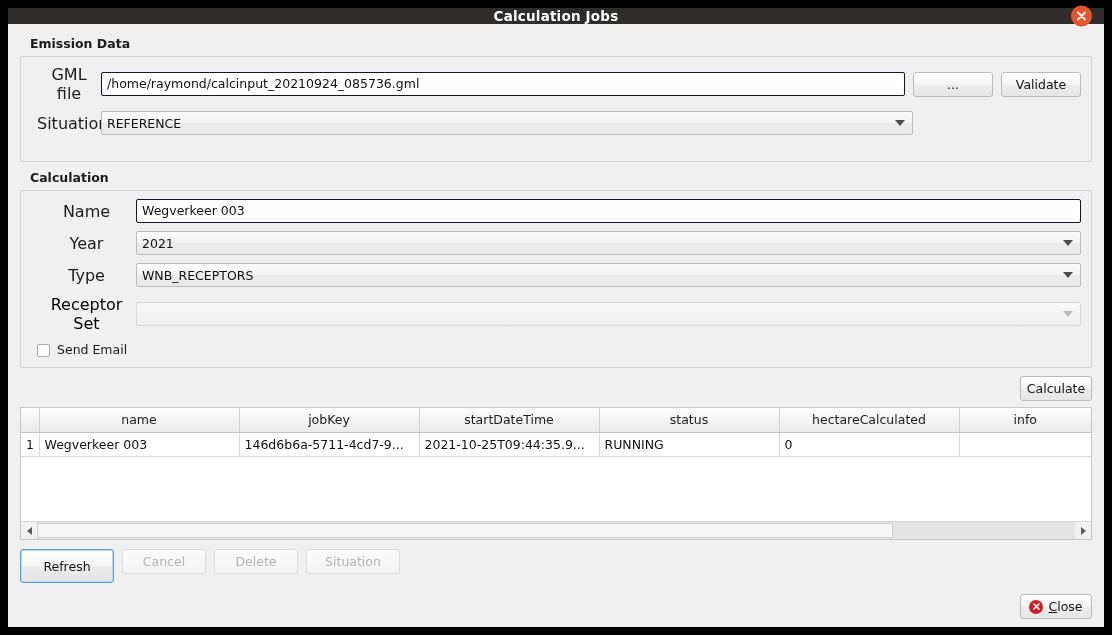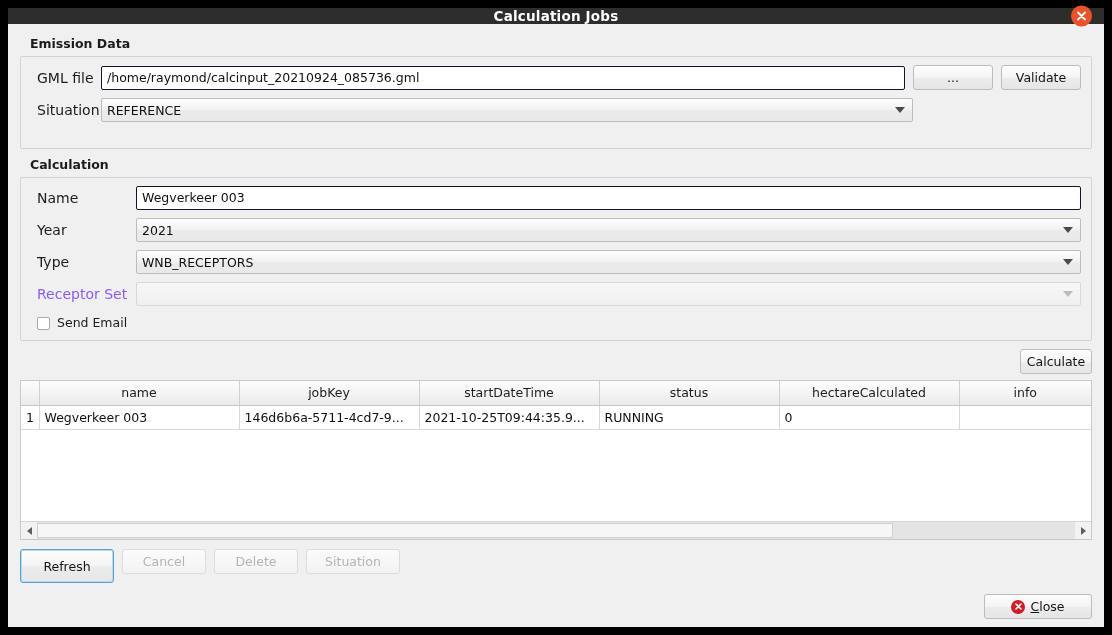--- a/index.html
+++ b/index.html
@@ -77,27 +77,28 @@
     padding: 8px 10px 10px 10px;
     box-sizing: border-box;
   }
   .row {
     display: flex;
     align-items: center;
     margin-bottom: 8px;
   }
   .row:last-child { margin-bottom: 16px; }
   .field-label {
-    font-size: 14px;
+    font-size: 16px;
     color: #1c1c1c;
     flex: none;
     padding-left: 6px;
     box-sizing: border-box;
-  }
-  .field-label.disabled { color: #8b5cf6; }
+    text-align: center;
+  }
+  .field-label.disabled { color: #000000; }
 
   .textfield {
     height: 24px;
     line-height: 22px;
     background: #ffffff;
     border: 1px solid #0f172a;
     border-radius: 2px;
     font-size: 12.5px;
     color: #101010;
     padding: 0 5px;
@@ -308,21 +309,21 @@
   #btn-delete { width: 84px; padding: 0; }
   #btn-download { width: 94px; padding: 0; }
 
   #close-bar {
     display: flex;
     justify-content: flex-end;
     margin-top: 11px;
     flex: none;
   }
   #btn-close {
-    width: 108px;
+    width: 72px;
     padding: 0;
     gap: 5px;
   }
   #btn-close .x-icon {
     width: 14px; height: 14px;
     border-radius: 50%;
     background: #cc1e2a;
     display: inline-flex;
     align-items: center;
     justify-content: center;

